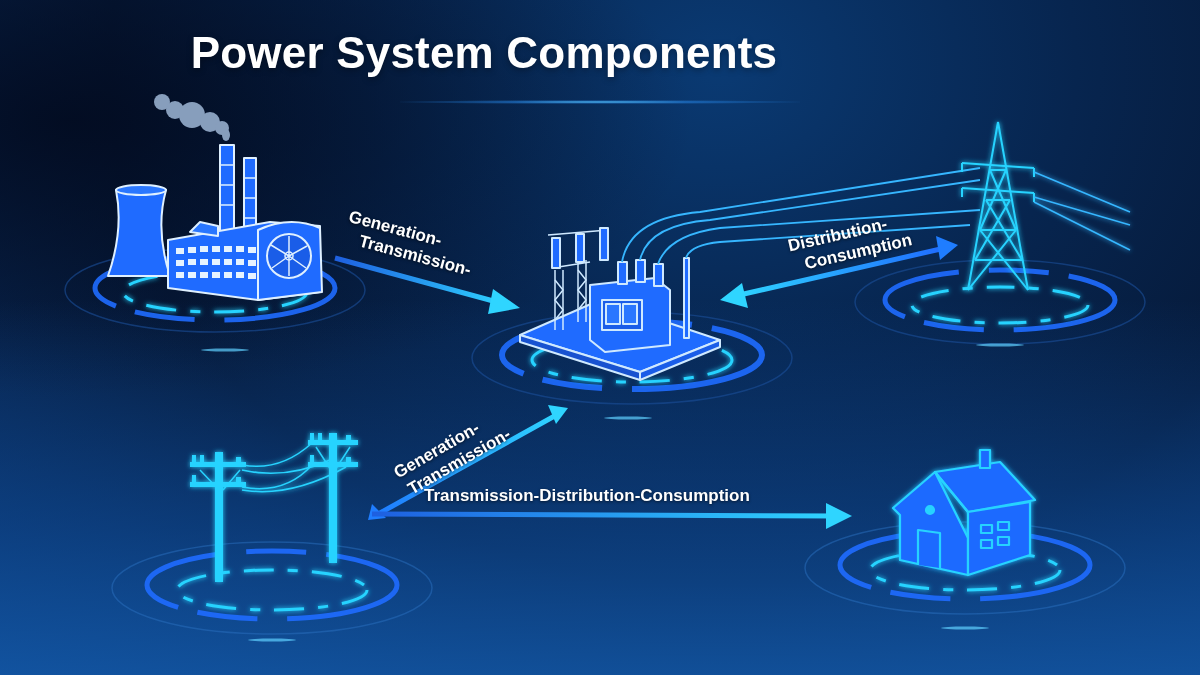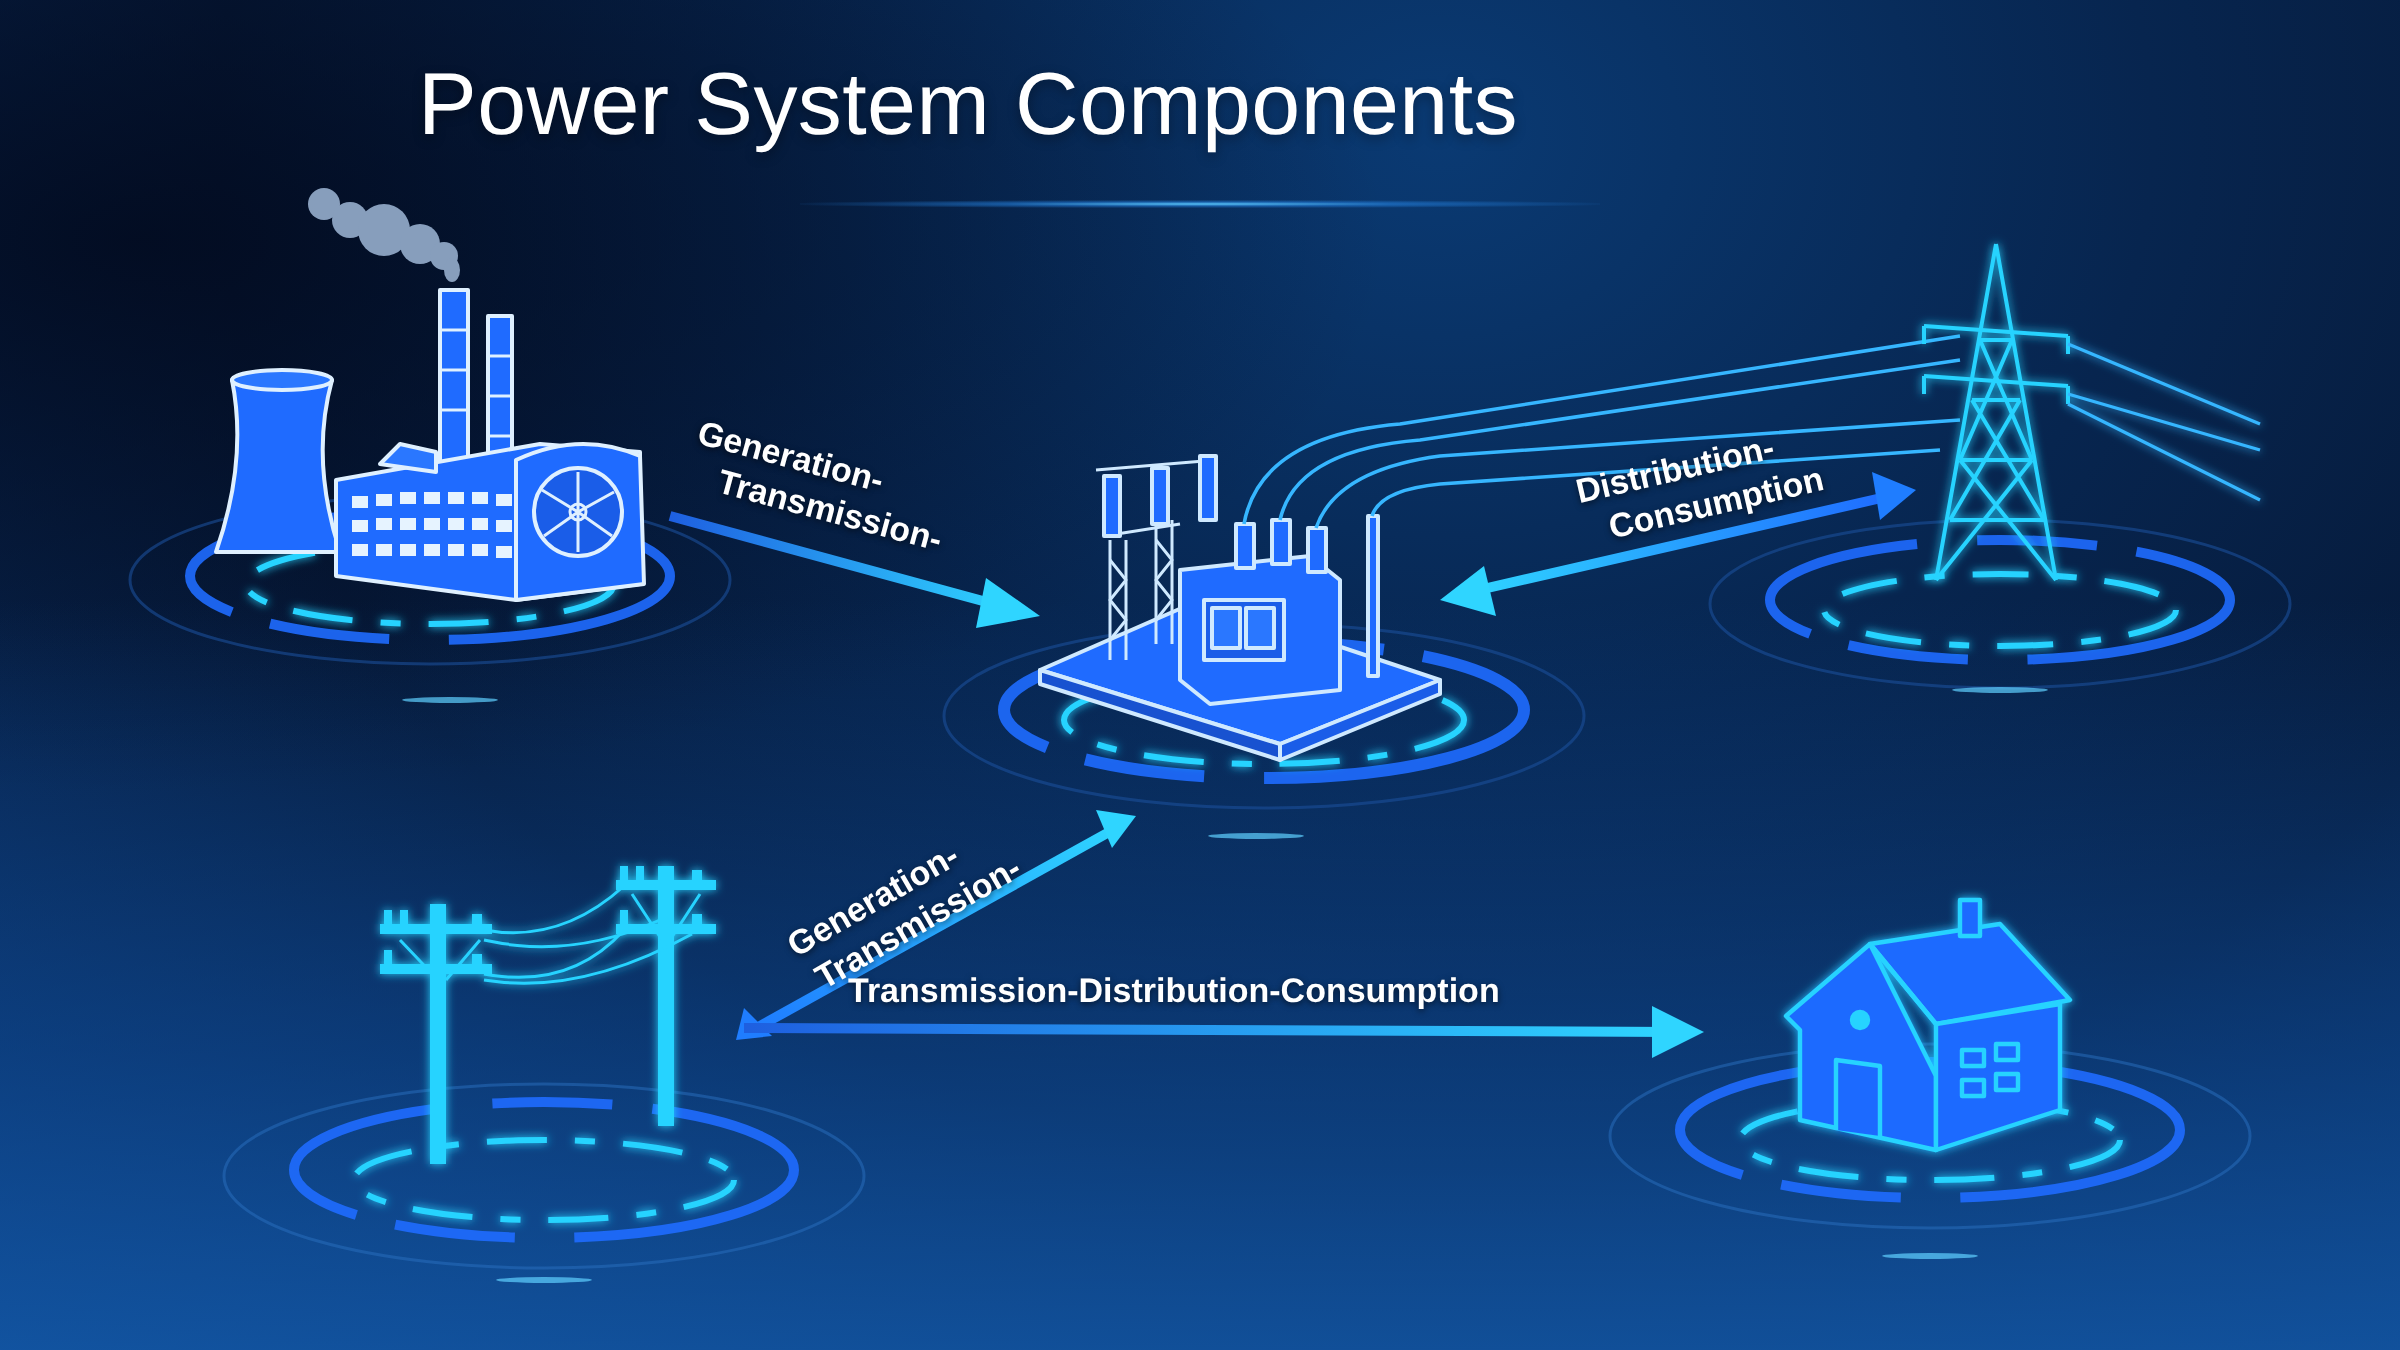--- a/index.html
+++ b/index.html
@@ -13,21 +13,21 @@
       background: linear-gradient(180deg, rgba(10,50,110,0) 0%, rgba(15,80,160,0.55) 60%, rgba(20,95,180,0.75) 100%);
       pointer-events: none;
     }
     .bg-topleft {
       position: absolute; left: 0; top: 0; width: 700px; height: 400px;
       background: radial-gradient(ellipse at 10% 30%, rgba(2,10,30,0.85) 0%, rgba(2,10,30,0) 70%);
       pointer-events: none;
     }
     .title {
       position: absolute; left: 0; top: 28px; width: 968px; text-align: center;
-      color: #ffffff; font-weight: 400; font-size: 44px; letter-spacing: 0.2px;
+      color: #ffffff; font-weight: 700; font-size: 44px; letter-spacing: 0.2px;
       text-shadow: 0 2px 6px rgba(0,0,0,0.35);
     }
     .title-glow {
       position: absolute; left: 400px; top: 100px; width: 400px; height: 4px;
       background: radial-gradient(ellipse at center, rgba(90,200,255,0.95) 0%, rgba(40,140,240,0.5) 35%, rgba(20,80,200,0) 75%);
     }
     svg.scene { position: absolute; left: 0; top: 0; }
     .label {
       position: absolute; color: #ffffff; font-weight: 700; font-size: 17px;
       line-height: 21px; white-space: nowrap; text-shadow: 0 1px 3px rgba(0,0,0,0.6);

